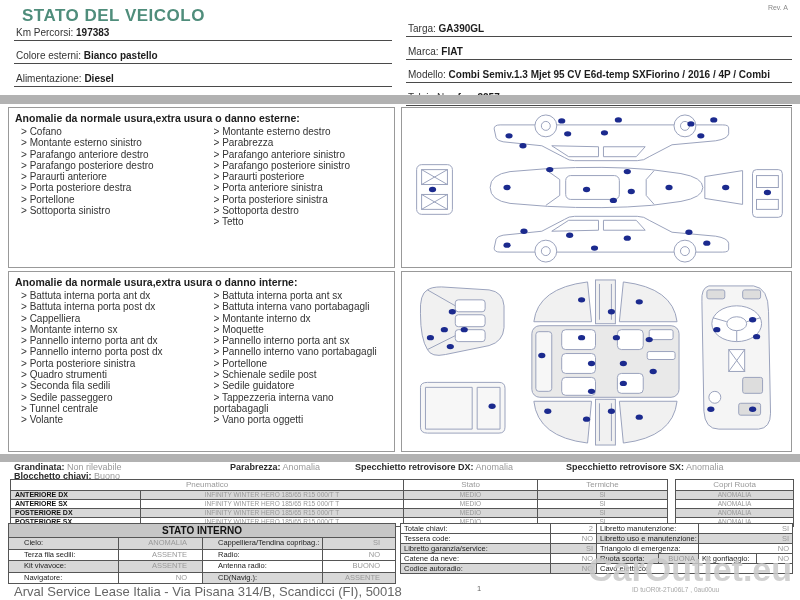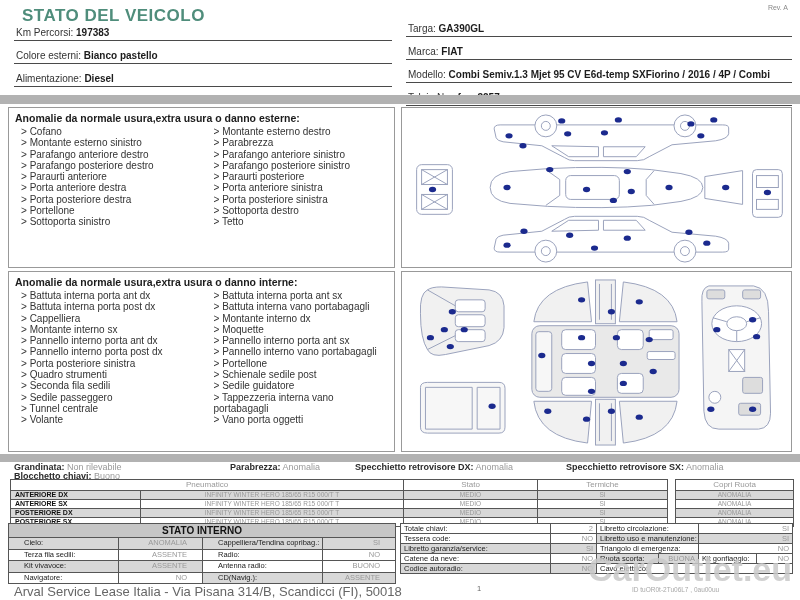--- a/index.html
+++ b/index.html
@@ -75,21 +75,20 @@
 
 <div class="box s1l">
   <div class="sec-title">Anomalie da normale usura,extra usura o danno esterne:</div>
   <div class="cols">
     <ul>
       <li>Cofano</li>
       <li>Montante esterno sinistro</li>
       <li>Parafango anteriore destro</li>
       <li>Parafango posteriore destro</li>
       <li>Paraurti anteriore</li>
-      <li>Porta anteriore destra</li>
       <li>Porta posteriore destra</li>
       <li>Portellone</li>
       <li>Sottoporta sinistro</li>
     </ul>
     <ul>
       <li>Montante esterno destro</li>
       <li>Parabrezza</li>
       <li>Parafango anteriore sinistro</li>
       <li>Parafango posteriore sinistro</li>
       <li>Paraurti posteriore</li>
@@ -393,21 +392,21 @@
       <col style="width:46px">
       <col style="width:62px">
       <col style="width:40px">
       <col style="width:58px">
       <col style="width:36px">
     </colgroup>
   <tbody>
   <tr>
     <td class="lb">Totale chiavi:</td>
         <td class="vl">2</td>
-    <td class="lb" colspan="2">Libretto circolazione:</td>
+    <td class="lb" colspan="2">Libretto manutenzione:</td>
         <td class="vl" colspan="2">SI</td>
   </tr>
   <tr>
     <td class="lb">Tessera code:</td>
         <td class="vl">NO</td>
     <td class="lb g" colspan="2">Libretto uso e manutenzione:</td>
         <td class="vl g" colspan="2">SI</td>
   </tr>
   <tr>
     <td class="lb g">Libretto garanzia/service:</td>

